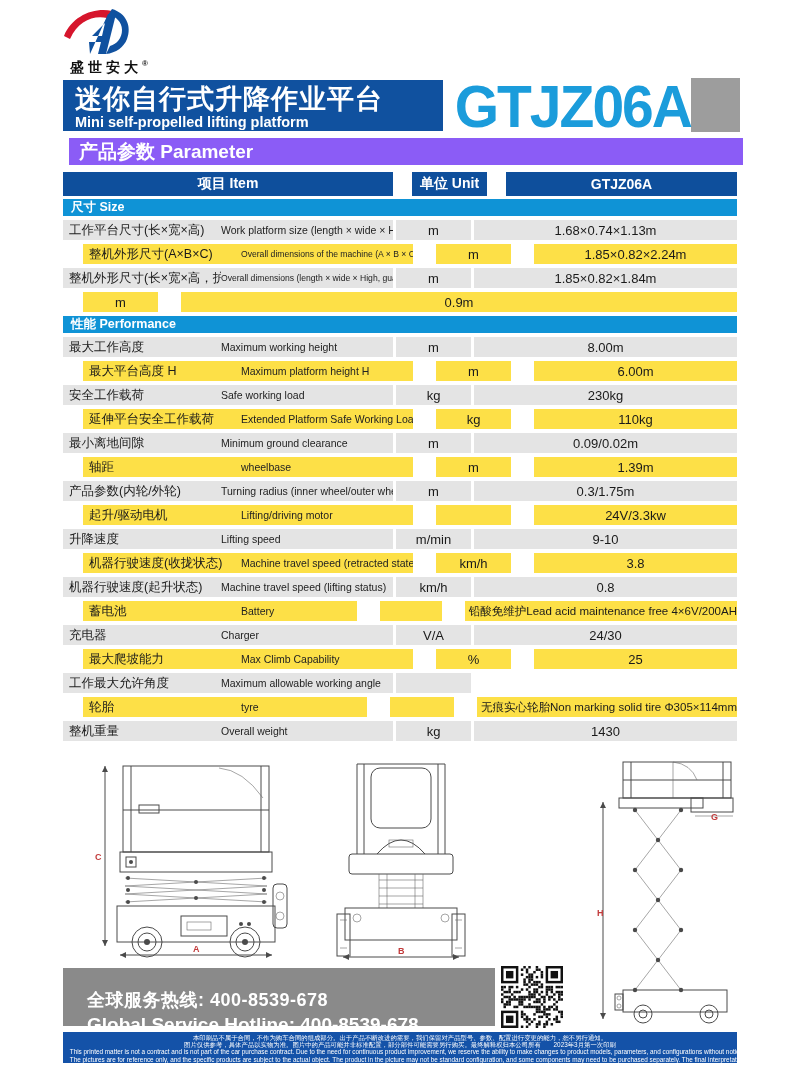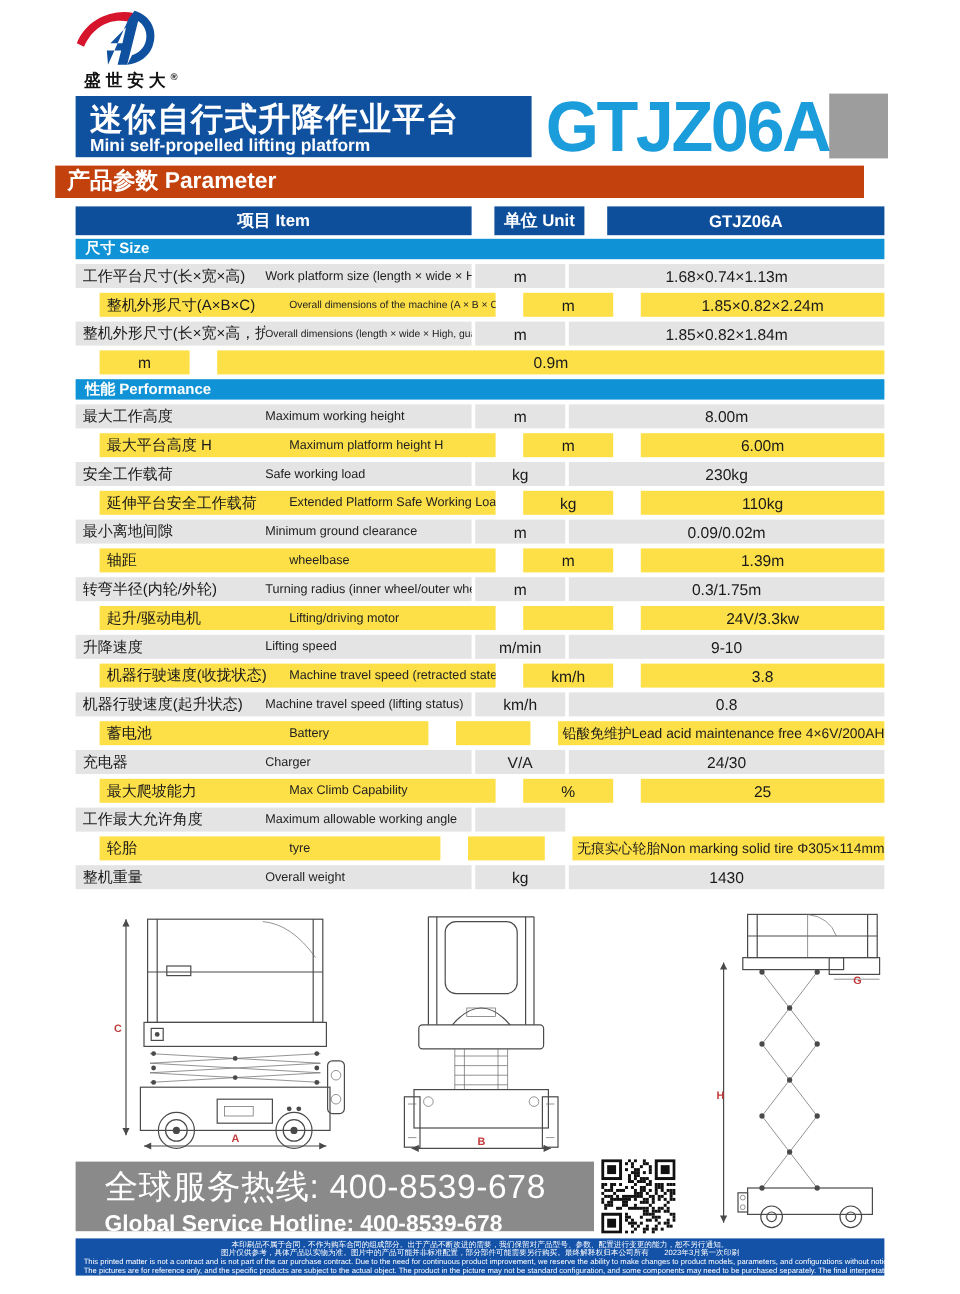--- a/index.html
+++ b/index.html
@@ -13,21 +13,21 @@
   .logo-text sup{font-size:8px;letter-spacing:0;}
 
   .title-row{position:absolute;left:63px;top:78px;width:677px;height:54px;display:flex;align-items:center;}
   .title-bar{width:387px;background:#10519f;color:#fff;padding:4px 0 0 12px;box-sizing:border-box;}
   .title-cn{font-size:27px;font-weight:bold;letter-spacing:1px;line-height:30px;}
   .title-en{font-size:14.5px;font-weight:bold;line-height:17px;}
   .model-big{flex:0 0 auto;margin-left:12px;font-size:57px;line-height:52px;font-weight:800;
              color:#1b9cdb;letter-spacing:-2px;transform:scaleY(1.04);transform-origin:top;}
   .gray-square{margin-left:auto;width:50px;height:54px;background:#9d9d9d;}
 
-  .param-bar{position:absolute;left:46px;top:138px;width:674px;height:27px;background:#c2410c;
+  .param-bar{position:absolute;left:69px;top:138px;width:674px;height:27px;background:#8b5cf6;
              color:#fff;font-size:19px;font-weight:bold;line-height:27px;padding-left:10px;box-sizing:border-box;}
 
   
   .spec-table{position:absolute;left:63px;top:172px;width:674px;}
   .t-head{display:flex;gap:19px;height:24px;margin-bottom:3px;}
   .t-head .cell{background:#0e4f9c;color:#fff;font-weight:bold;font-size:14px;
                 display:flex;align-items:center;justify-content:center;}
   .sec-bar{height:17px;background:#0f93d6;color:#fff;font-size:12.5px;font-weight:bold;
            line-height:17px;padding-left:8px;margin-bottom:4px;}
   .t-row{display:flex;gap:3px;height:20px;margin-bottom:4px;}
@@ -40,21 +40,21 @@
   .c-val.long{justify-content:flex-start;padding-left:4px;font-size:11.5px;white-space:nowrap;}
   .c-item .cn{width:152px;flex:0 0 152px;font-size:12.5px;white-space:nowrap;overflow:hidden;}
   .c-item .en{flex:1;font-size:10.5px;color:#222;white-space:nowrap;overflow:hidden;}
   .c-item .en.small{font-size:8.6px;}
 
   
   .figures{position:absolute;left:63px;top:752px;width:674px;height:276px;}
   .figures svg{position:absolute;}
   .hotline{position:absolute;left:0;top:216px;width:432px;height:58px;background:#8a8a8a;color:#fff;
            padding-left:24px;box-sizing:border-box;}
-  .hotline .l1{font-size:28px;font-weight:normal;margin-top:2px;letter-spacing:0.5px;}
+  .hotline .l1{font-size:18px;font-weight:bold;margin-top:20px;letter-spacing:0.5px;}
   .hotline .l2{font-size:19px;font-weight:bold;margin-top:2px;}
   .qr-box{position:absolute;left:438px;top:214px;width:62px;height:62px;background:#fff;}
 
   .disclaimer{position:absolute;left:63px;top:1032px;width:674px;height:31px;background:#1452a8;
               color:#fff;text-align:center;padding-top:2px;box-sizing:border-box;}
   .disclaimer div{font-size:6.5px;line-height:7.2px;transform:scale(0.98);white-space:nowrap;}
 
   .dim-label{fill:#c23b3b;font-size:9px;font-weight:bold;font-family:"Liberation Sans",sans-serif;}
   .draw{stroke:#4a4a4a;fill:none;stroke-width:1;}
   .draw-thin{stroke:#6a6a6a;fill:none;stroke-width:0.6;}
@@ -165,21 +165,21 @@
         <div class="t-row dark">
           <div class="cell c-item">
             <span class="cn">轴距</span>
             <span class="en">wheelbase</span>
           </div>
           <div class="cell c-unit">m</div>
           <div class="cell c-val">1.39m</div>
         </div>
         <div class="t-row light">
           <div class="cell c-item">
-            <span class="cn">转弯半径(内轮/外轮)</span>
+            <span class="cn">产品参数(内轮/外轮)</span>
             <span class="en">Turning radius (inner wheel/outer wheel)</span>
           </div>
           <div class="cell c-unit">m</div>
           <div class="cell c-val">0.3/1.75m</div>
         </div>
         <div class="t-row dark">
           <div class="cell c-item">
             <span class="cn">起升/驱动电机</span>
             <span class="en">Lifting/driving motor</span>
           </div>

